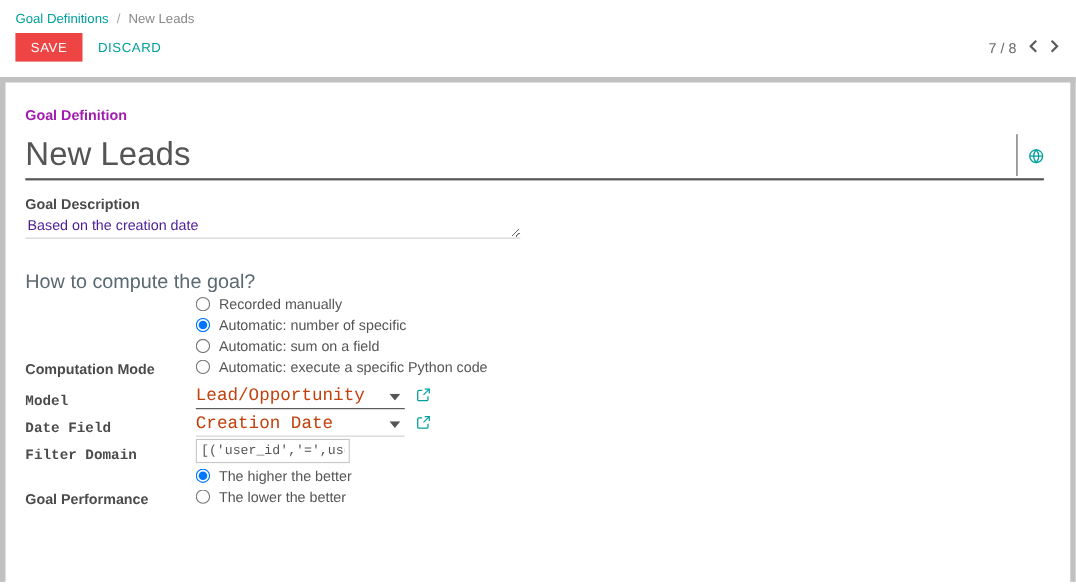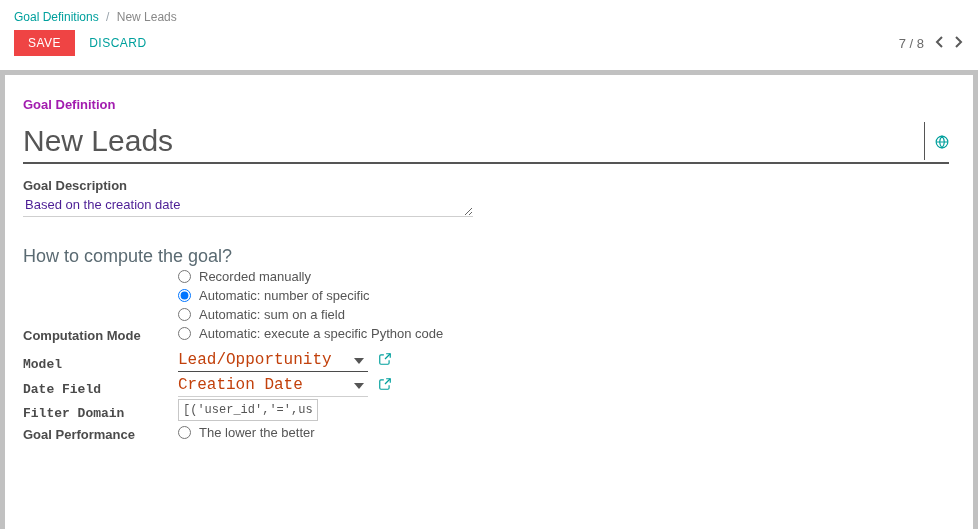--- a/index.html
+++ b/index.html
@@ -279,19 +279,23 @@
     <div class="field-label">Filter Domain</div>
     <div class="field-value">
       <input class="domain-input" value="[('user_id','=',user.id), '|', ('t" style="">
     </div>
   </div>
 
   <div class="field-row">
     <div class="field-label">Goal Performance</div>
     <div class="field-value">
       <label class="radio-line">
+        <input type="radio" name="perf" checked="" style="">
+        <span>The higher the better</span>
+      </label>
+      <label class="radio-line">
         <input type="radio" name="perf" style="">
         <span>The lower the better</span>
       </label>
     </div>
   </div>
 
 </div>
 
 </body></html>

